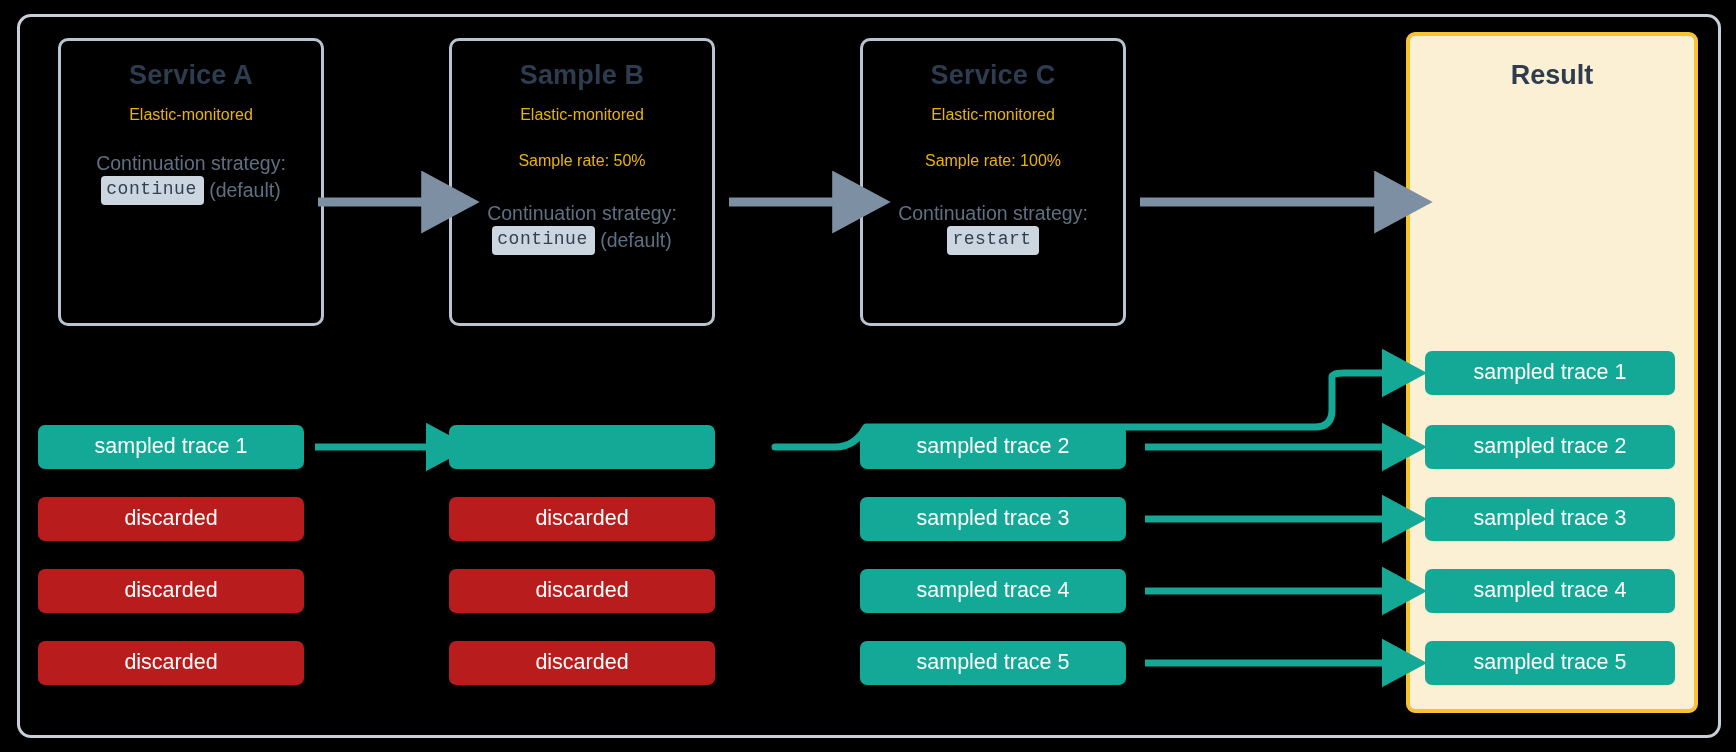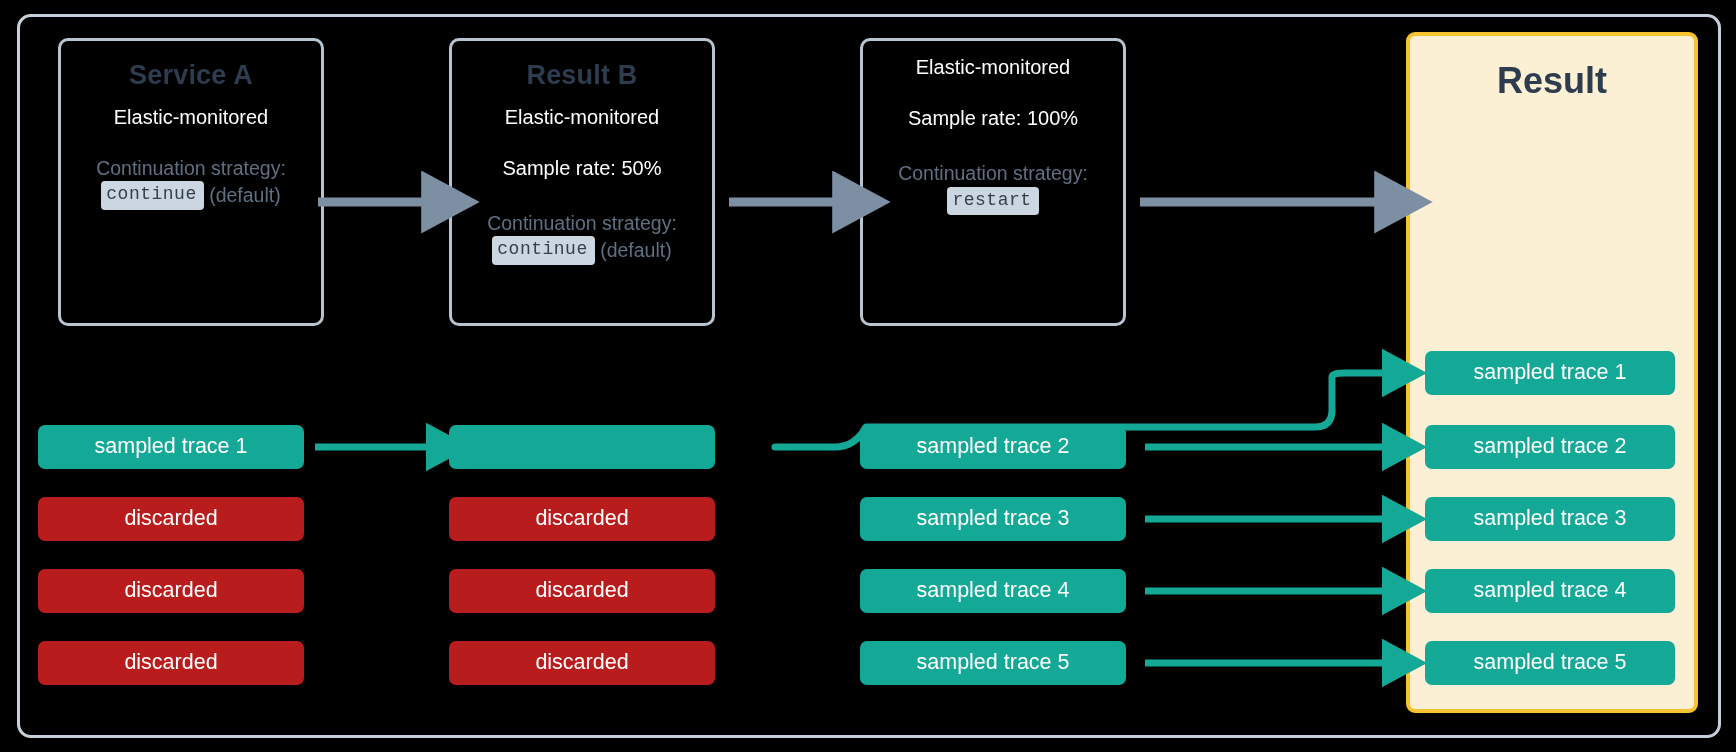--- a/index.html
+++ b/index.html
@@ -41,22 +41,22 @@
   }
   .svc-title {
     color: #2d3c4e;
     font-size: 27px;
     font-weight: bold;
     letter-spacing: .2px;
     margin: 6px 0 14px 0;
     line-height: 1.1;
   }
   .svc-line {
-    color: #ffffff;
-    font-size: 20px;
+    color: #eab308;
+    font-size: 16px;
     line-height: 1.25;
     margin: 0 0 26px 0;
   }
   .svc-line.rate { margin-bottom: 30px; }
   .svc-strategy {
     color: #5f7083;
     font-size: 19.5px;
     line-height: 1.32;
   }
   .code-badge {
@@ -80,21 +80,21 @@
   .result-card {
     position: absolute;
     left: 1406px; top: 32px;
     width: 292px; height: 681px;
     background: #fbf0d3;
     border: 4px solid #f7c331;
     border-radius: 9px;
   }
   .result-title {
     color: #2d3c4e;
-    font-size: 36px;
+    font-size: 27px;
     font-weight: bold;
     text-align: center;
     margin-top: 24px;
   }
 
   
   .pill {
     position: absolute;
     height: 44px;
     border-radius: 7px;
@@ -128,31 +128,32 @@
     <div class="svc-title">Service A</div>
     <div class="svc-line">Elastic-monitored</div>
     <div class="svc-strategy">
       <span>Continuation strategy:</span><br>
       <span class="code-badge">continue</span>
       <span class="paren">(default)</span>
     </div>
   </div>
 
   <div class="service-card" style="left:449px;">
-    <div class="svc-title">Result B</div>
+    <div class="svc-title">Sample B</div>
     <div class="svc-line">Elastic-monitored</div>
     <div class="svc-line rate">Sample rate: 50%</div>
     <div class="svc-strategy">
       <span>Continuation strategy:</span><br>
       <span class="code-badge">continue</span>
       <span class="paren">(default)</span>
     </div>
   </div>
 
   <div class="service-card" style="left:860px;">
+    <div class="svc-title">Service C</div>
     <div class="svc-line">Elastic-monitored</div>
     <div class="svc-line rate">Sample rate: 100%</div>
     <div class="svc-strategy">
       <span>Continuation strategy:</span><br>
       <span class="code-badge">restart</span>
       <span class="paren"></span>
     </div>
   </div>
 
   <div class="result-card">

